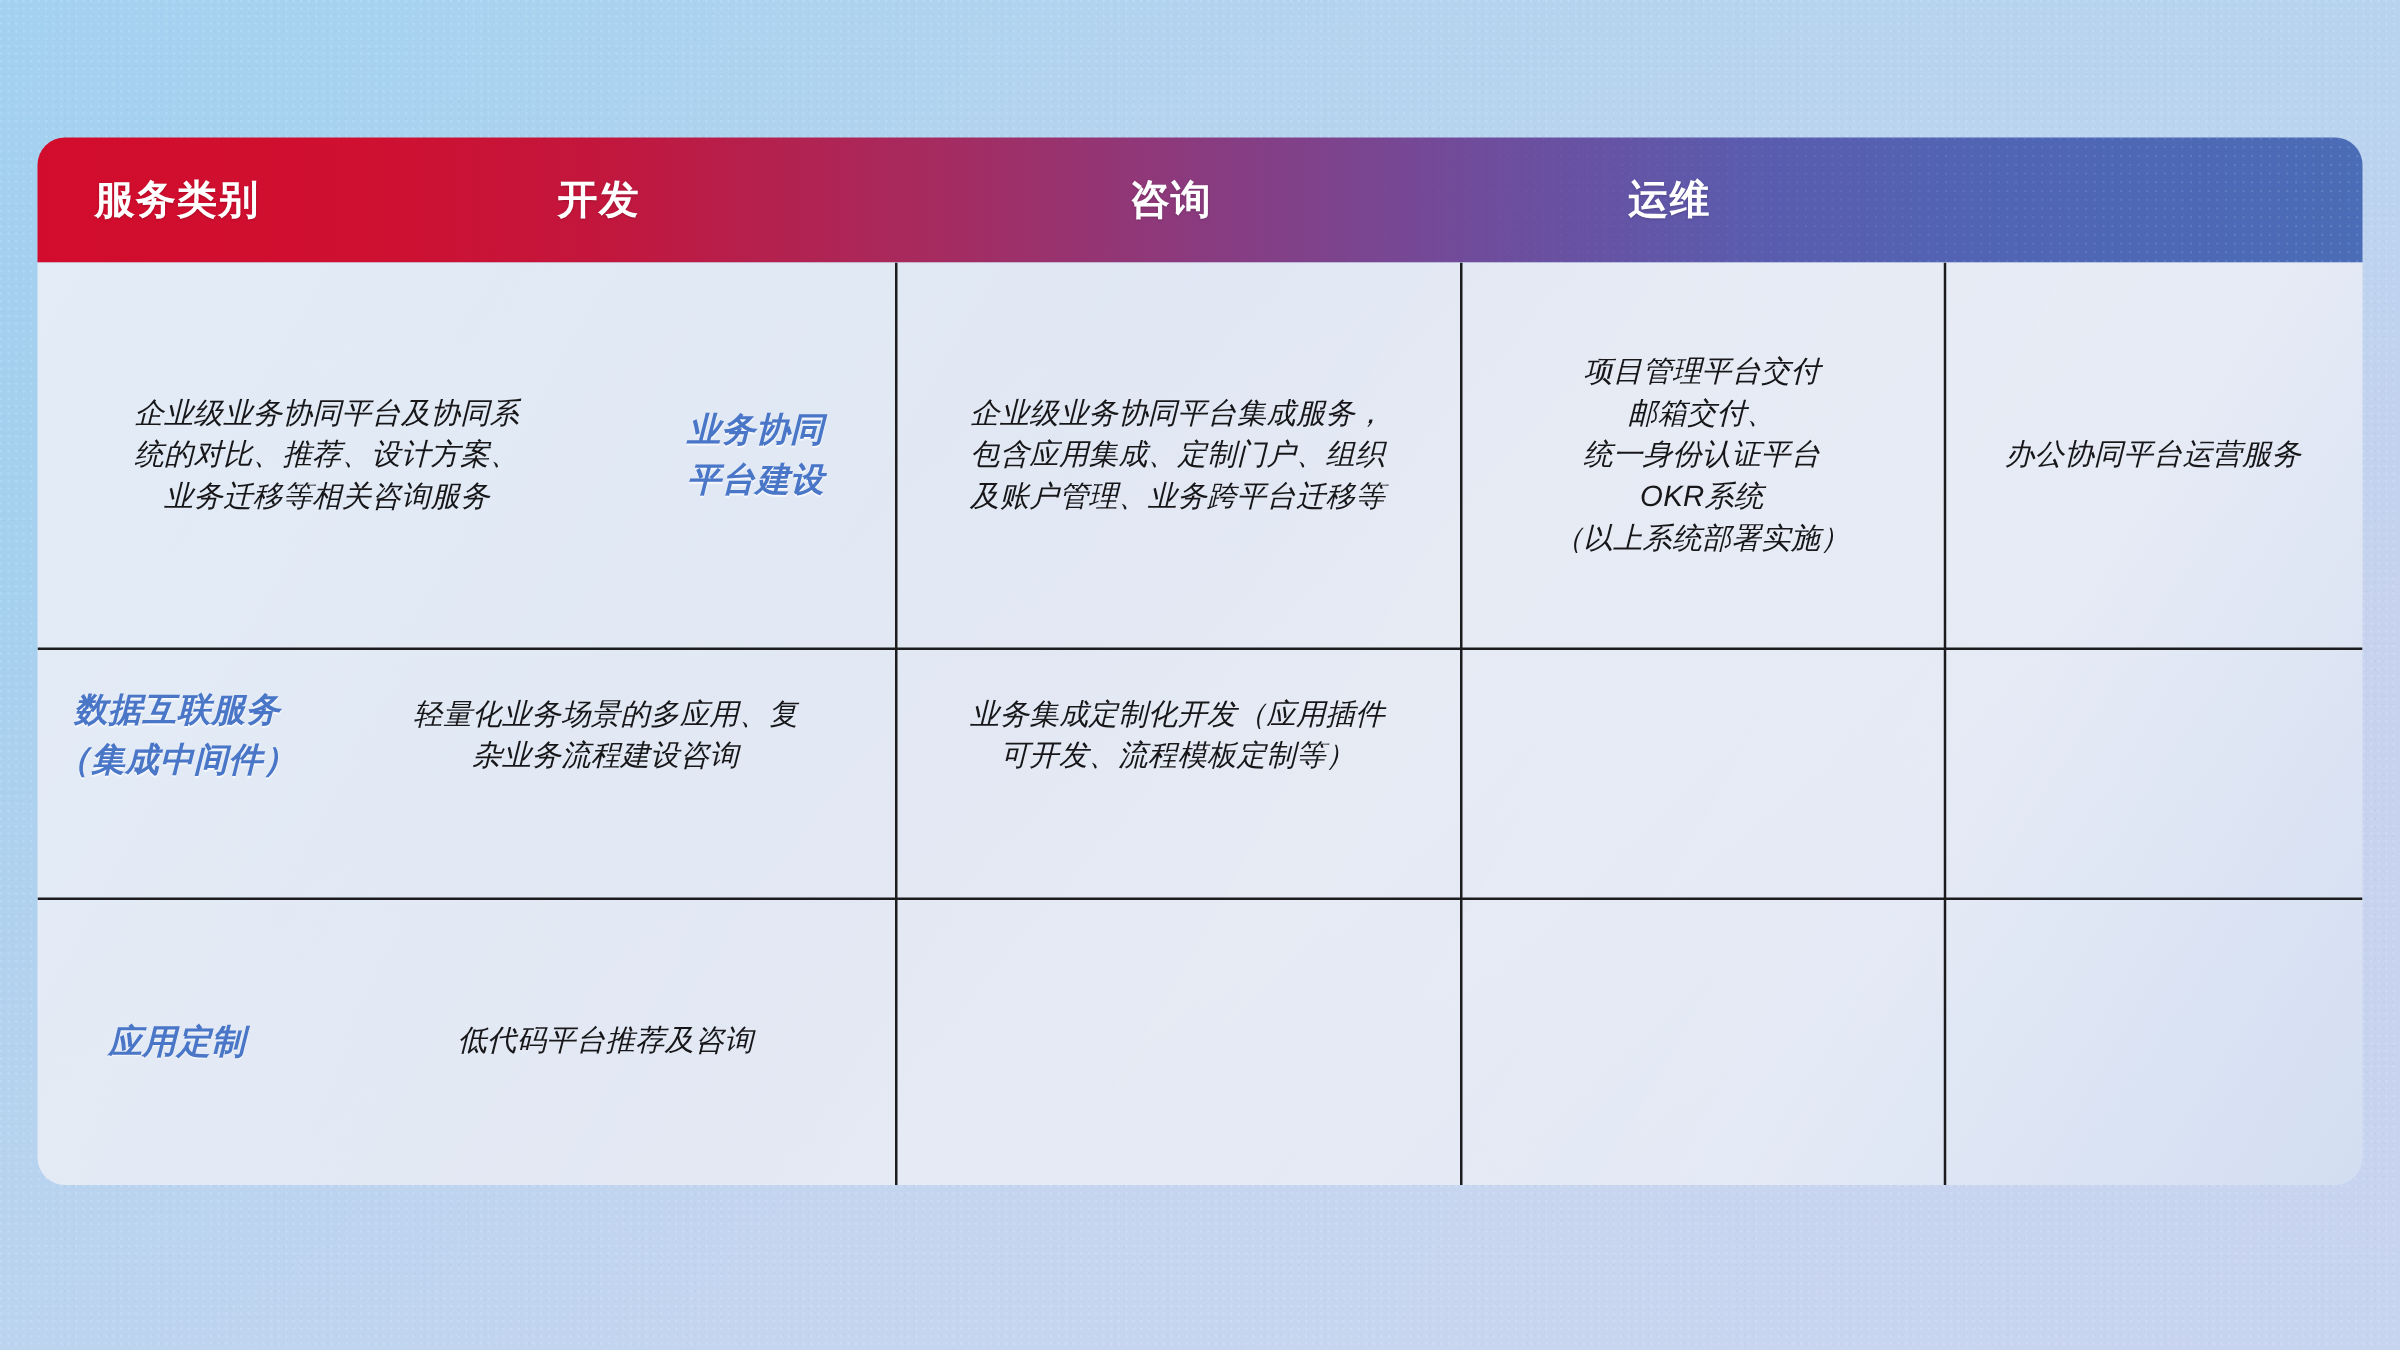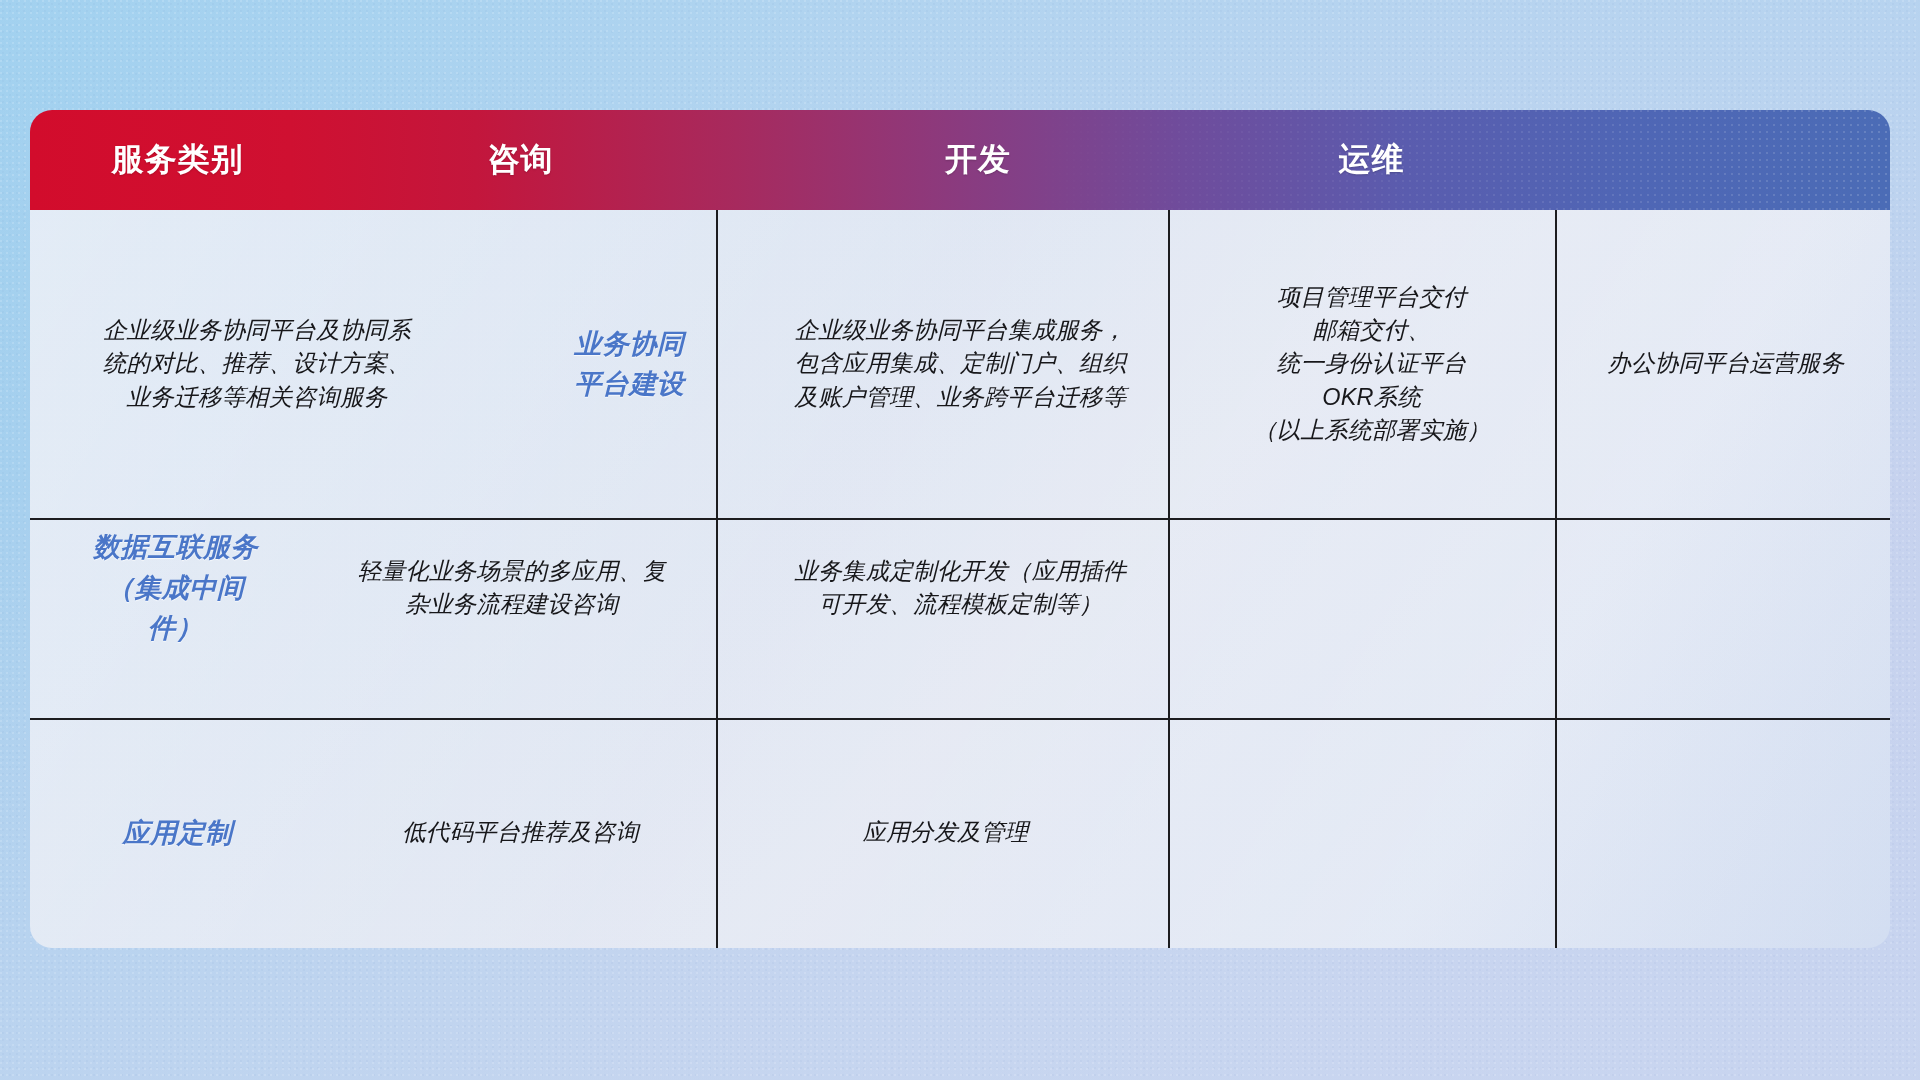--- a/index.html
+++ b/index.html
@@ -161,21 +161,21 @@
   .cell-label .cell-text {
     color: #4a76c8;
     font-weight: bold;
     font-size: 27px;
     line-height: 1.5;
     letter-spacing: 0.5px;
     text-shadow: 0 1px 1px rgba(255,255,255,0.75);
   }
 
   
-  .c0 { width: 223px; margin-left: 36px; }
+  .c0 { width: 223px; }
   .c1 { width: 463px; }
   .c2 { width: 452px; }
   .c3 { width: 387px; }
   .c4 { width: 335px; }
 
   
   .vrule {
     position: absolute;
     top: 0;
     width: 2px;
@@ -208,22 +208,22 @@
   <div class="bg-wash-right"></div>
   <div class="bg-wash-bottom"></div>
   <div class="bg-speck"></div>
 
   <div class="table-wrap">
 
     <div class="thead">
       <div class="thead-dots"></div>
       <div class="thead-row">
         <div class="th c0">服务类别</div>
+        <div class="th c2">开发</div>
         <div class="th c1">咨询</div>
-        <div class="th c2">开发</div>
         <div class="th c4">运维</div>
       </div>
     </div>
 
     <div class="tbody">
       <div class="tbody-sheen"></div>
 
       <div class="rows">
 
         <div class="row row-1">
@@ -273,23 +273,20 @@
             <span class="cell-text"></span>
           </div>
         </div>
 
         <div class="row row-3">
           <div class="cell c0 cell-label">
             <span class="cell-text">应用定制</span>
           </div>
           <div class="cell c1">
             <span class="cell-text">低代码平台推荐及咨询</span>
-          </div>
-          <div class="cell c3">
-            <span class="cell-text">应用分发及管理</span>
           </div>
           <div class="cell c4">
             <span class="cell-text"></span>
           </div>
         </div>
 
         <div class="vrule vr-1"></div>
         <div class="vrule vr-2"></div>
         <div class="vrule vr-3"></div>
         <div class="hrule hr-1"></div>

